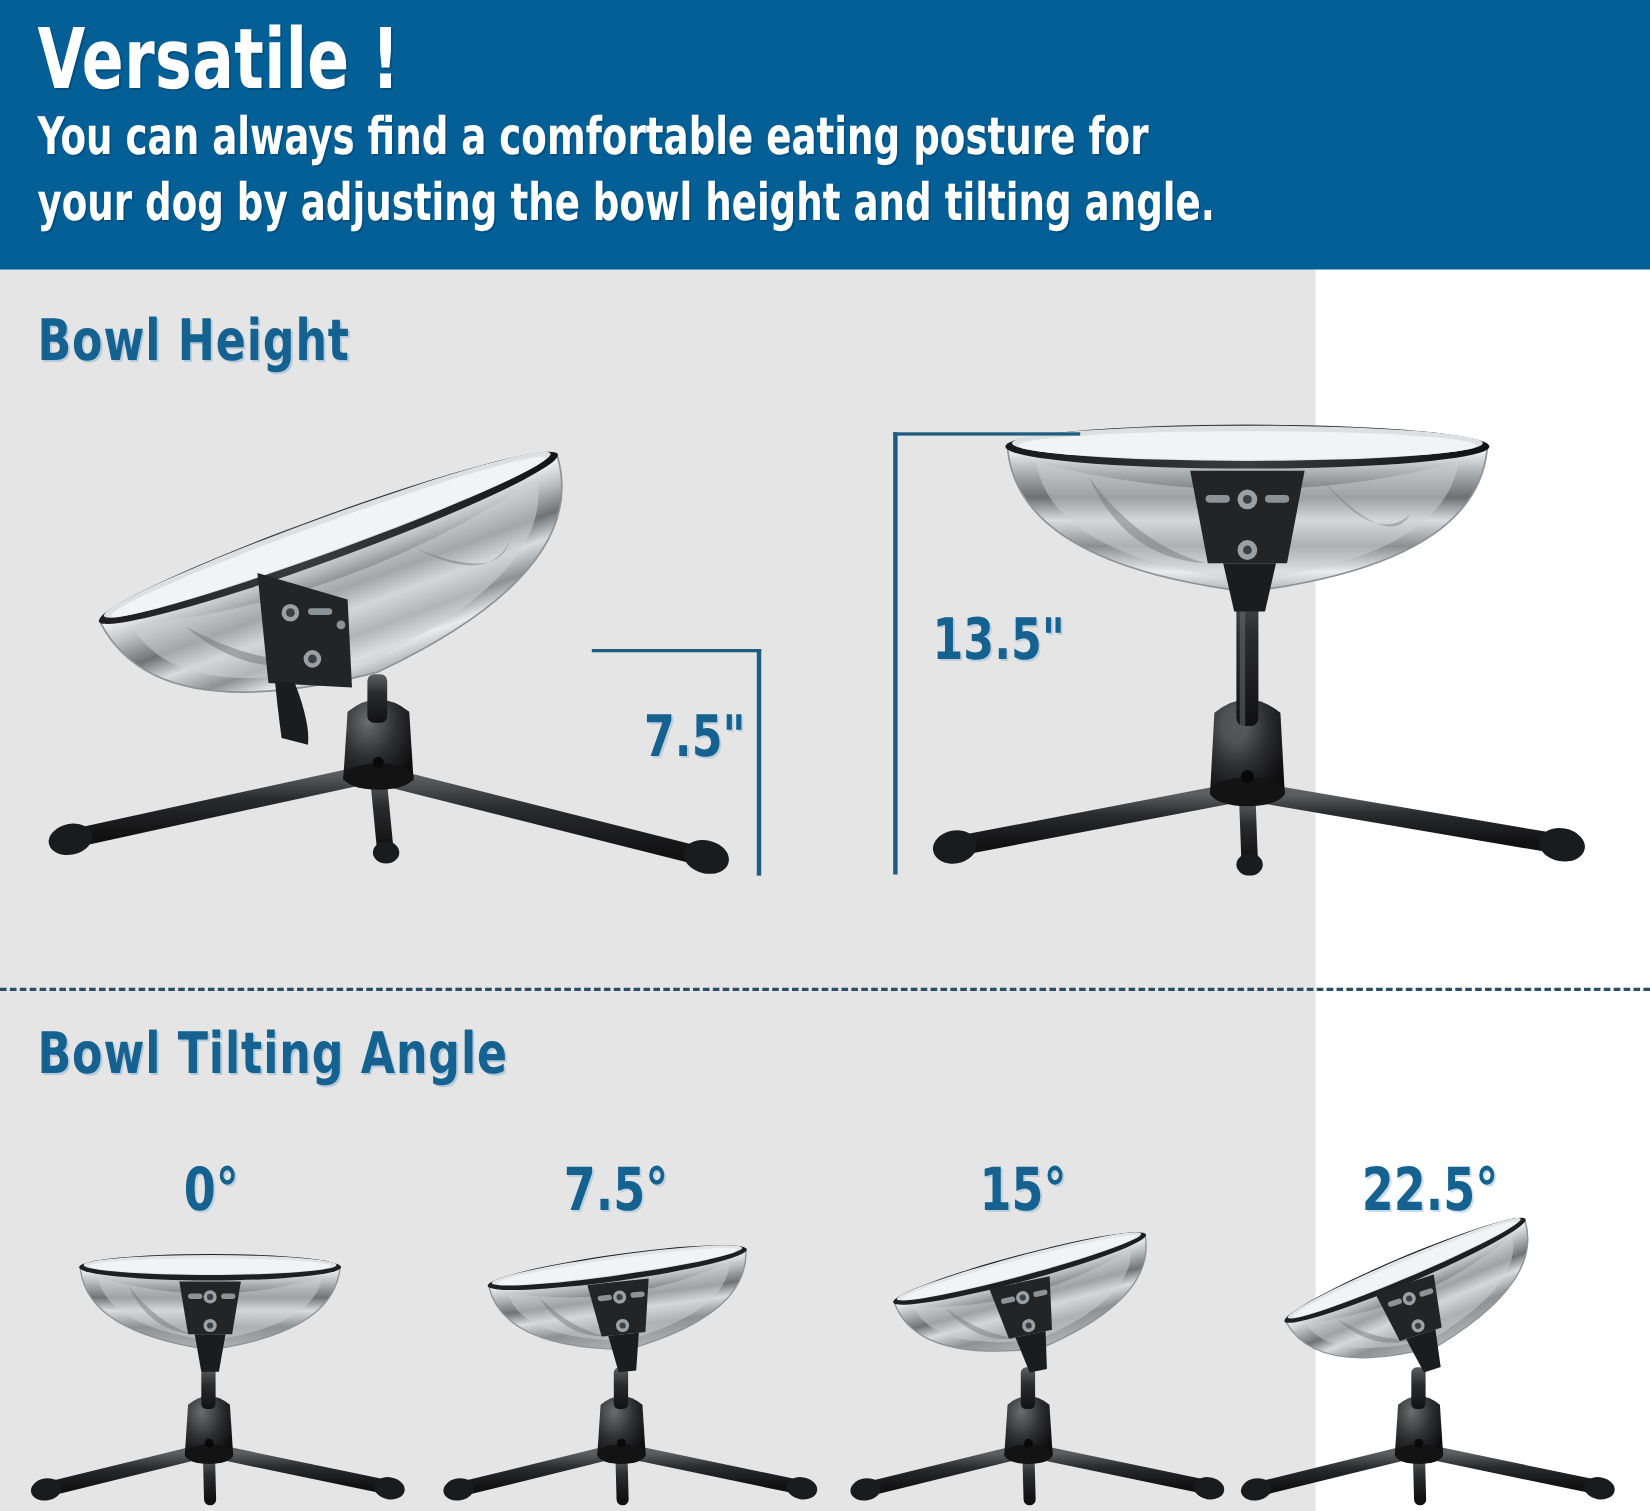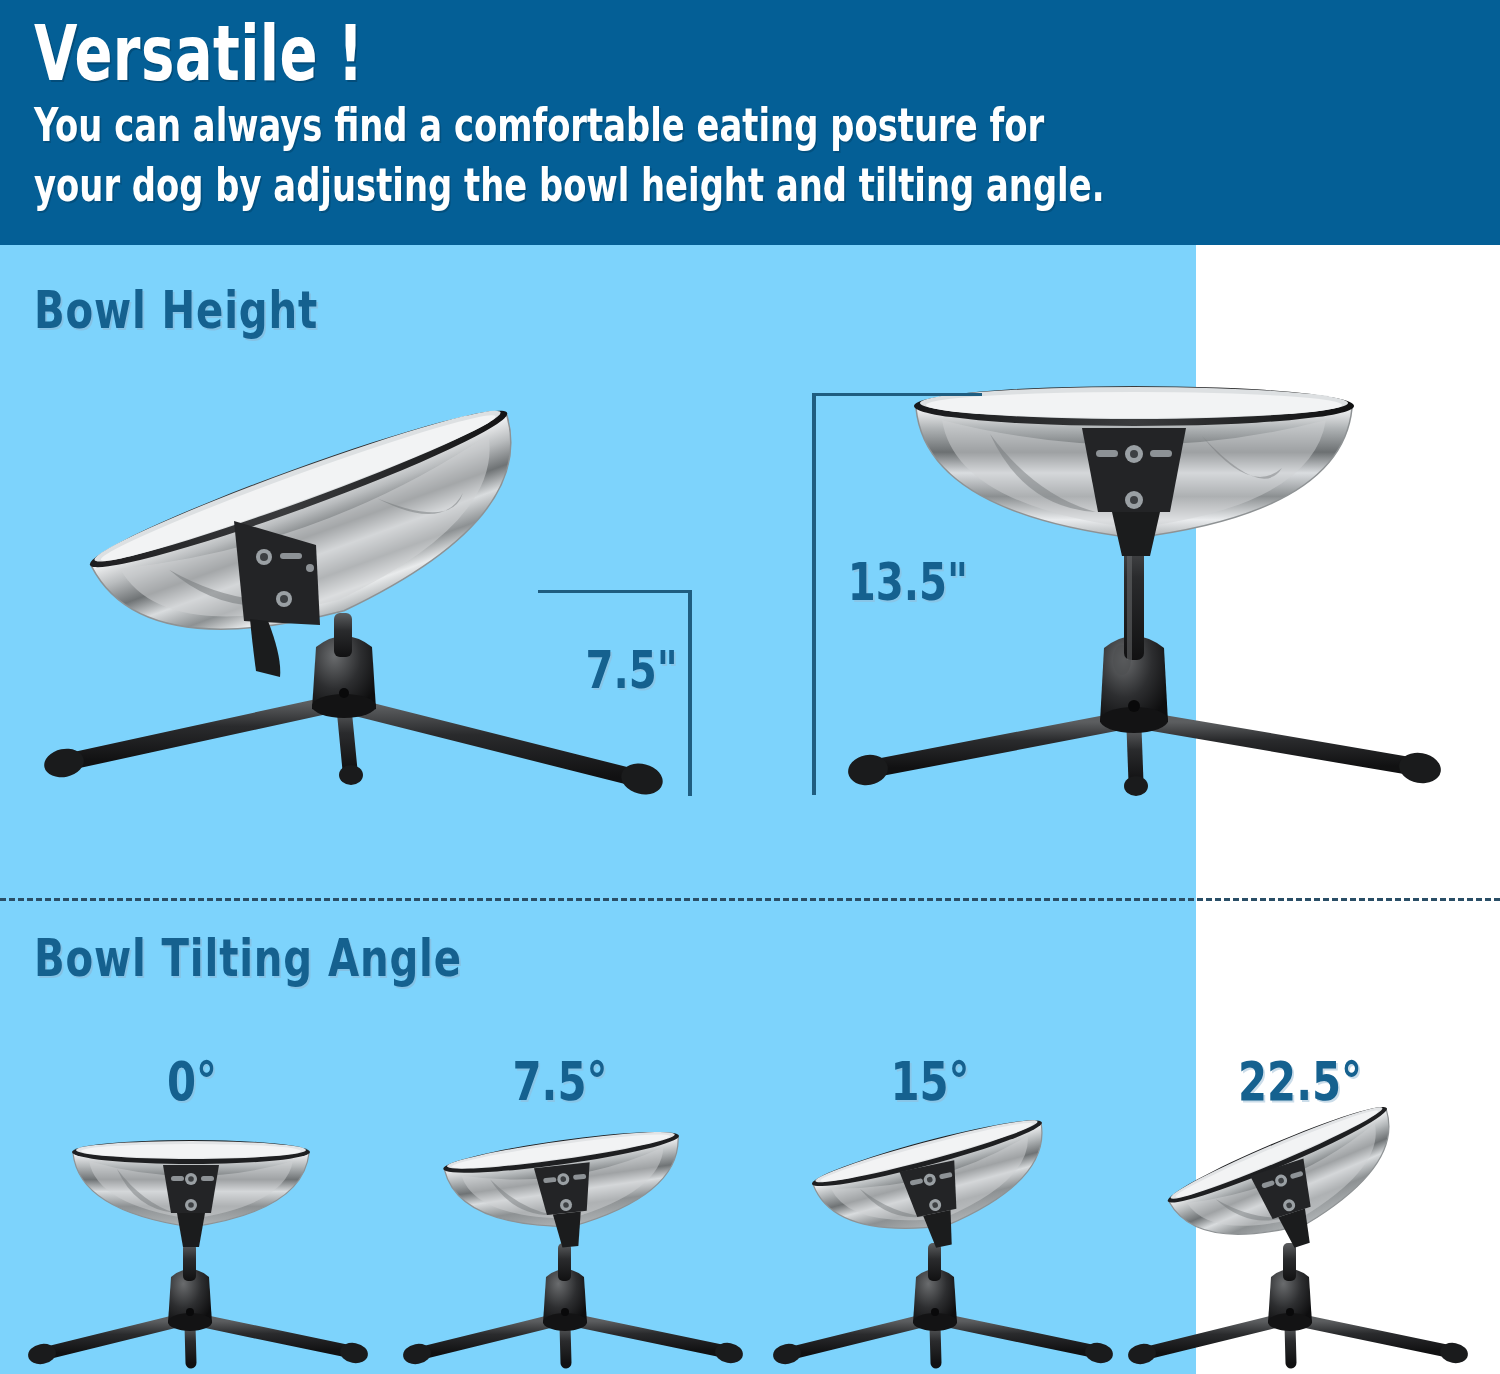--- a/index.html
+++ b/index.html
@@ -2,21 +2,21 @@
 <html><head>
 <meta charset="utf-8">
 <style>
   * { box-sizing: border-box; margin: 0; padding: 0; }
   html, body {
     width: 1500px; height: 1374px;
     background: #ffffff;
     font-family: "Liberation Sans", sans-serif;
     overflow: hidden;
   }
-  .page { position: relative; width: 1196px; height: 1374px; background: #7dd3fc; }
+  .page { position: relative; width: 1196px; height: 1374px; background: #e5e5e5; }
 
   
   .banner {
     position: absolute; left: 0; top: 0;
     width: 1500px; height: 245px;
     background: #045F96;
     padding: 18px 30px 0 34px;
   }
   .banner-title {
     color: #ffffff;

